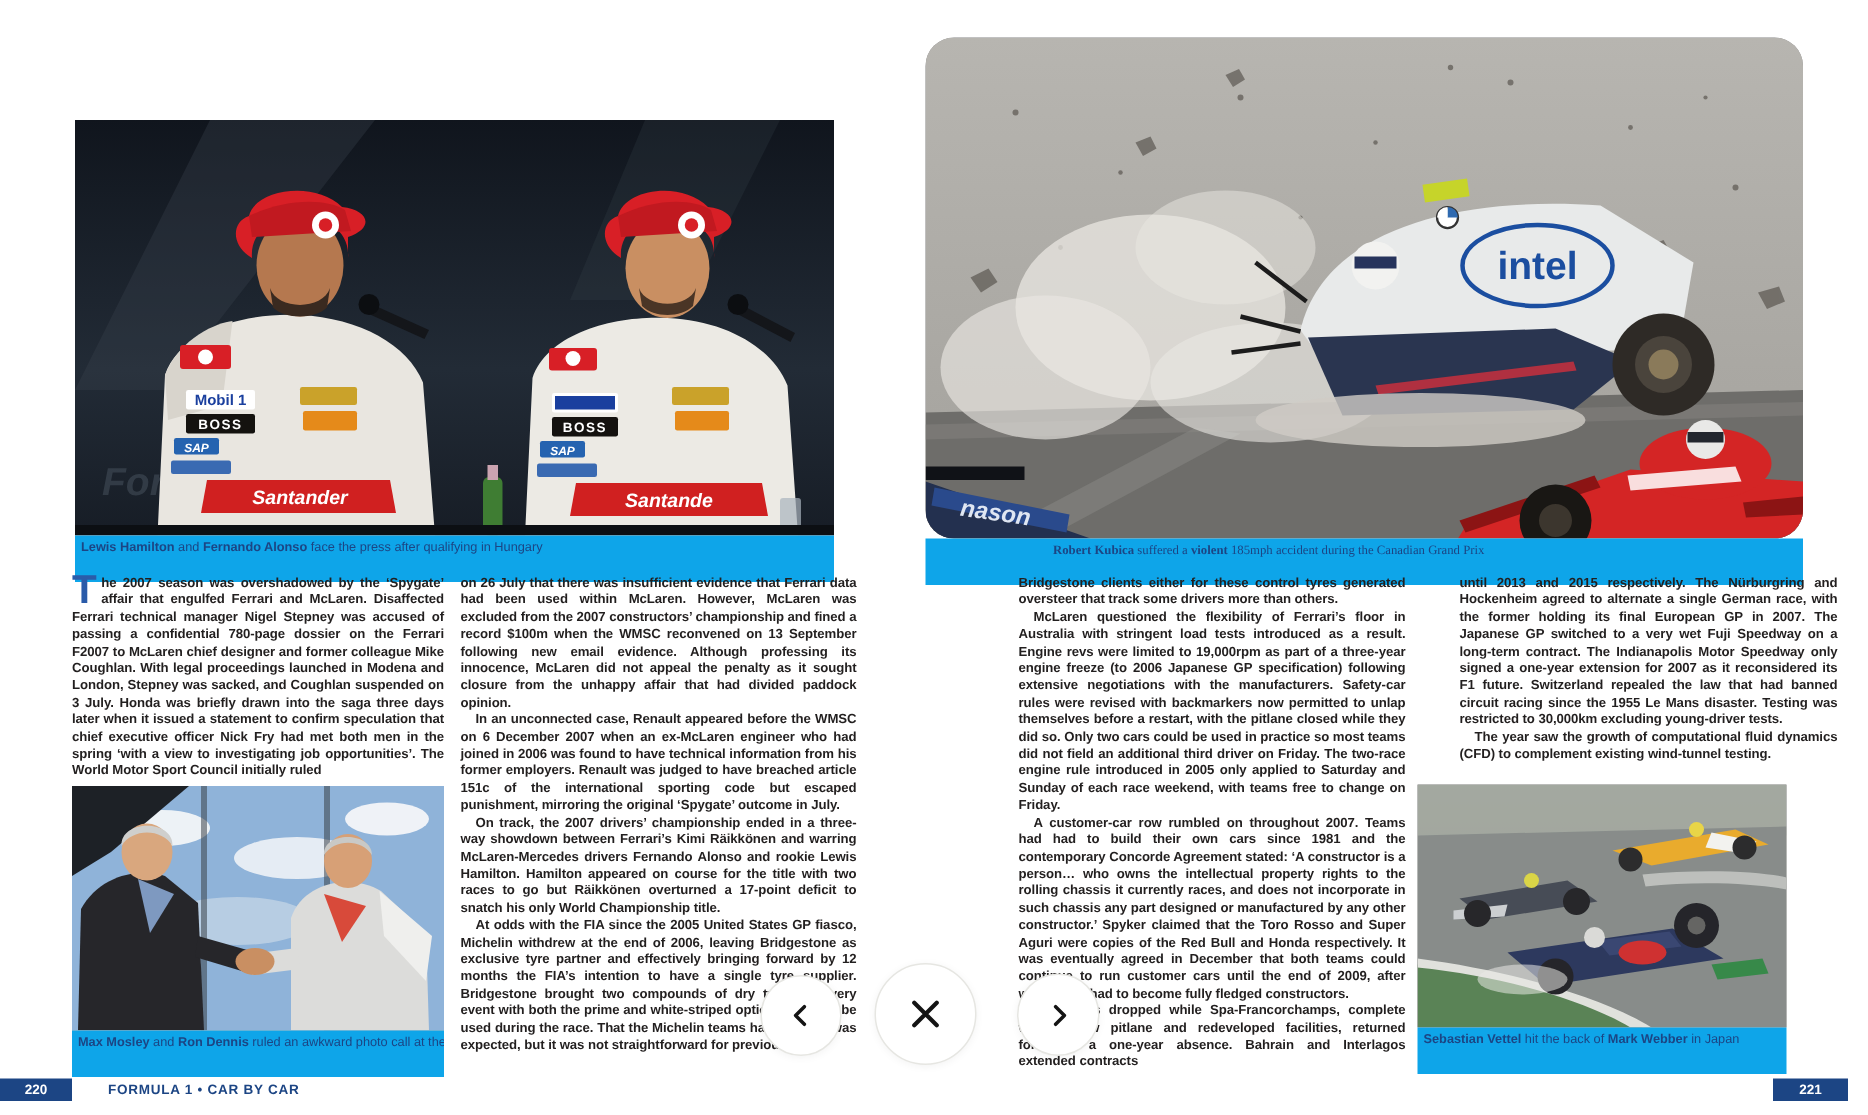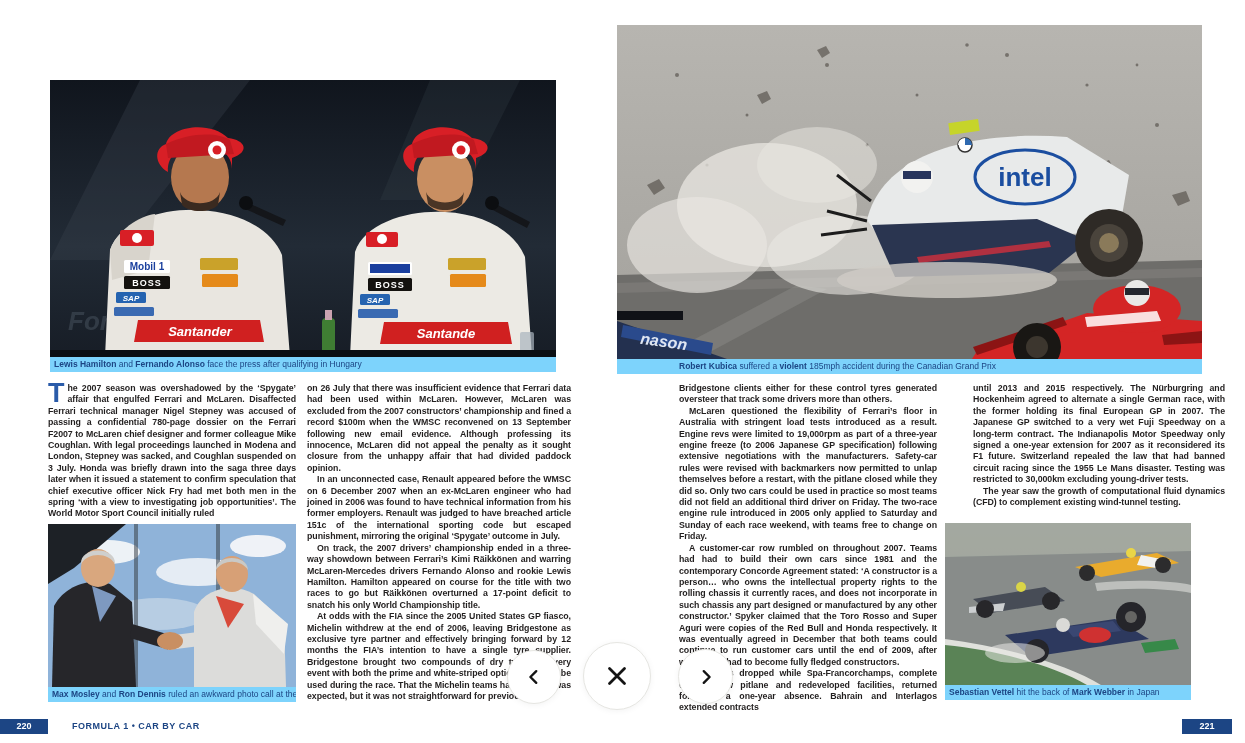--- a/index.html
+++ b/index.html
@@ -2,22 +2,22 @@
 <html><head>
 <meta charset="utf-8">
 <style>
   html,body{margin:0;padding:0;background:#ffffff;}
   #stage{position:relative;width:1245px;height:743px;background:#fff;overflow:hidden;
          font-family:"Liberation Sans",sans-serif;}
   
   .photo{position:absolute;overflow:hidden;background:#888;}
   .photo svg{display:block;}
   
-  .caption{position:absolute;background:#7dd3fc;color:#1c4584;font-size:8.5px;
-           line-height:15px;height:15px;white-space:nowrap;overflow:hidden;
+  .caption{position:absolute;background:#0ea5e9;color:#1c4584;font-size:8.5px;
+           line-height:15px;height:31px;white-space:nowrap;overflow:hidden;
            padding-left:4px;box-sizing:border-box;font-weight:400;}
   .caption span{vertical-align:top;}
   
   .col{position:absolute;font-size:8.8px;line-height:11.4px;font-weight:700;
        color:#221f1f;text-align:justify;letter-spacing:-0.05px;}
   .col p{margin:0;}
   .col p.indent{text-indent:10px;}
   .dropcap{float:left;font-size:27px;line-height:21px;font-weight:700;
            color:#2a5ba9;padding-right:3px;}
   
@@ -153,21 +153,21 @@
         <path d="M150,108 L118,112 L120,126 L152,122 Z" fill="#dcdcda"></path>
         <ellipse cx="122" cy="117" rx="13" ry="9" fill="#c98f62"></ellipse>
       </g>
     </svg>
   </div>
   <div class="caption" style="left:48px;top:687px;width:248px;"><span style="font-weight: 700;">Max Mosley</span><span style="font-weight: 400;"> and </span><span style="font-weight: 700;">Ron Dennis</span><span style="font-weight: 400;"> ruled an awkward photo call at the </span></div>
 
   <div class="pagenum" style="left:0;top:719px;width:48px;">220</div>
   <div class="footer-text" style="left:72px;top:719px;">FORMULA 1 • CAR BY CAR</div>
 
-  <div class="photo" style="left:617px;top:25px;width:585px;height:334px;">
+  <div class="photo" style="left:617px;top:25px;width:585px;height:334px;border-radius:19px;">
     <svg width="585" height="334" viewBox="0 0 585 334">
       <defs>
         <linearGradient id="wall" x1="0" y1="0" x2="0" y2="1">
           <stop offset="0" stop-color="#b7b5b0"></stop>
             <stop offset="0.75" stop-color="#a8a6a1"></stop>
           <stop offset="1" stop-color="#96948f"></stop>
         </linearGradient>
       </defs>
       <rect width="585" height="334" fill="url(#wall)"></rect>
       <g fill="#55504a" opacity="0.65">
@@ -232,21 +232,21 @@
       </g>
 
       <g>
         <path d="M0,296 L70,320 L110,334 L0,334 Z" fill="#23304f"></path>
         <rect x="0" y="286" width="66" height="9" fill="#101217"></rect>
         <path d="M6,300 L96,318 L94,330 L4,312 Z" fill="#2a4a8c"></path>
         <text x="46" y="322" font-size="16" font-style="italic" font-weight="700" fill="#dfe6f2" text-anchor="middle" transform="rotate(8 46 322)">nason</text>
       </g>
     </svg>
   </div>
-  <div class="caption" style="left:617px;top:359px;width:585px;padding-left:62px;"><span style="font-weight: 700;">Robert Kubica</span><span style="font-weight: 400;"> suffered a </span><span style="font-weight: 700;">violent</span><span style="font-weight: 400;"> 185mph accident during the Canadian Grand Prix</span></div>
+  <div class="caption" style="left:617px;top:359px;width:585px;padding-left:85px;font-family:Liberation Serif, serif;"><span style="font-weight: 700;">Robert Kubica</span><span style="font-weight: 400;"> suffered a </span><span style="font-weight: 700;">violent</span><span style="font-weight: 400;"> 185mph accident during the Canadian Grand Prix</span></div>
 
   <div class="col" style="left:679px;top:383px;width:258px;">
       <p>Bridgestone clients either for these control tyres generated oversteer that track some drivers more than others.</p>
       <p class="indent">McLaren questioned the flexibility of Ferrari’s floor in Australia with stringent load tests introduced as a result. Engine revs were limited to 19,000rpm as part of a three-year engine freeze (to 2006 Japanese GP specification) following extensive negotiations with the manufacturers. Safety-car rules were revised with backmarkers now permitted to unlap themselves before a restart, with the pitlane closed while they did so. Only two cars could be used in practice so most teams did not field an additional third driver on Friday. The two-race engine rule introduced in 2005 only applied to Saturday and Sunday of each race weekend, with teams free to change on Friday.</p>
       <p class="indent">A customer-car row rumbled on throughout 2007. Teams had had to build their own cars since 1981 and the contemporary Concorde Agreement stated: ‘A constructor is a person… who owns the intellectual property rights to the rolling chassis it currently races, and does not incorporate in such chassis any part designed or manufactured by any other constructor.’ Spyker claimed that the Toro Rosso and Super Aguri were copies of the Red Bull and Honda respectively. It was eventually agreed in December that both teams could continue to run customer cars until the end of 2009, after which they had to become fully fledged constructors.</p>
       <p class="indent">Imola was dropped while Spa-Francorchamps, complete with a new pitlane and redeveloped facilities, returned following a one-year absence. Bahrain and Interlagos extended contracts</p>
     </div>
 
   <div class="col" style="left:973px;top:383px;width:252px;">
       <p>until 2013 and 2015 respectively. The Nürburgring and Hockenheim agreed to alternate a single German race, with the former holding its final European GP in 2007. The Japanese GP switched to a very wet Fuji Speedway on a long-term contract. The Indianapolis Motor Speedway only signed a one-year extension for 2007 as it reconsidered its F1 future. Switzerland repealed the law that had banned circuit racing since the 1955 Le Mans disaster. Testing was restricted to 30,000km excluding young-driver tests.</p>

